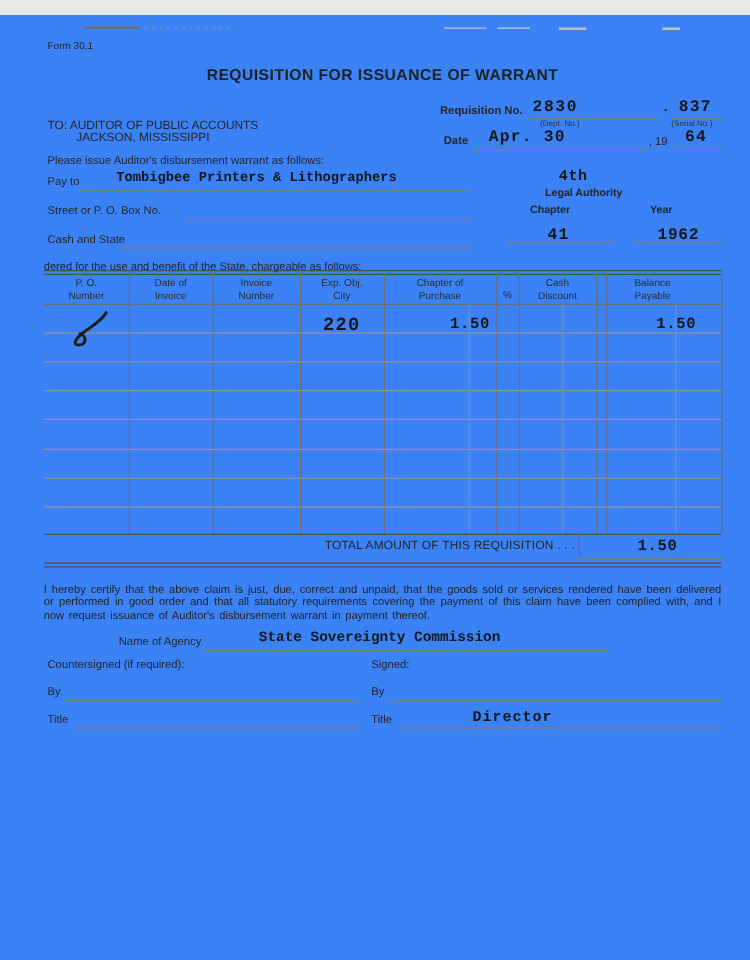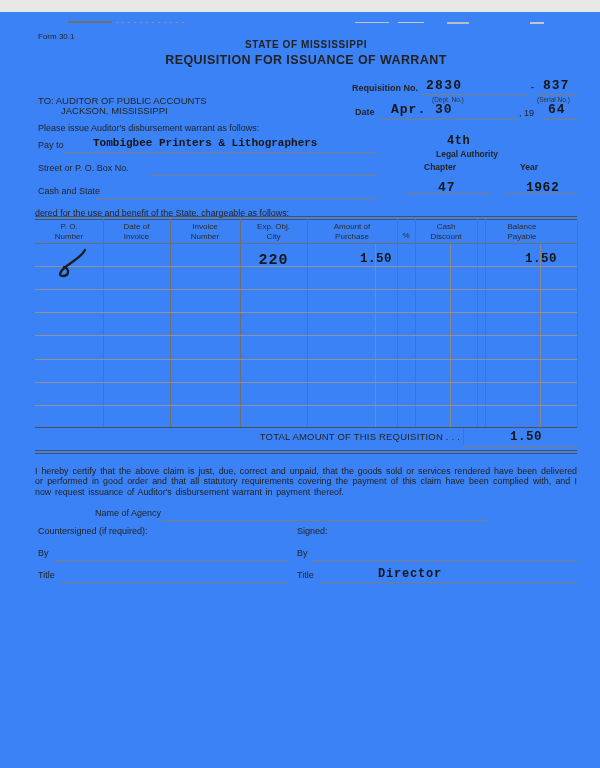--- a/index.html
+++ b/index.html
@@ -23,21 +23,20 @@
 <div class="page">
 
   <div class="abs" style="left:68px;top:9px;width:44px;height:2px;background:#6f6f6f;"></div>
   <div class="abs" style="left:116px;top:10px;width:70px;height:1px;background:repeating-linear-gradient(90deg,#909090 0 2px,transparent 2px 6px);"></div>
   <div class="abs" style="left:355px;top:10px;width:34px;height:1px;background:#c3c3c3;"></div>
   <div class="abs" style="left:398px;top:10px;width:26px;height:1px;background:#c9c9c9;"></div>
   <div class="abs" style="left:447px;top:10px;width:22px;height:2px;background:#bdbdbd;"></div>
   <div class="abs" style="left:530px;top:10px;width:14px;height:2px;background:#c6c6c6;"></div>
 
   <div class="abs lbl" style="left:38px;top:20px;font-size:8px;">Form 30.1</div>
-  <div class="abs c b" style="left:35px;top:27px;width:542px;font-size:10px;letter-spacing:0.6px;">STATE OF MISSISSIPPI</div>
   <div class="abs c b" style="left:35px;top:41px;width:542px;font-size:12.5px;letter-spacing:0.4px;">REQUISITION FOR ISSUANCE OF WARRANT</div>
 
   <div class="abs b lbl" style="left:352px;top:71px;font-size:9px;">Requisition No.</div>
   <div class="abs typed" style="left:426px;top:66px;font-size:13px;letter-spacing:1.3px;">2830</div>
   <div class="abs hl" style="left:421px;top:82px;width:106px;"></div>
   <div class="abs b lbl" style="left:531px;top:70px;font-size:9px;">-</div>
   <div class="abs hl" style="left:538px;top:82px;width:39px;"></div>
   <div class="abs typed" style="left:543px;top:66px;font-size:13px;letter-spacing:1px;">837</div>
   <div class="abs lbl" style="left:432px;top:84px;font-size:6.5px;color:#333;">(Dept. No.)</div>
   <div class="abs lbl" style="left:537px;top:84px;font-size:6.5px;color:#333;">(Serial No.)</div>
@@ -61,21 +60,21 @@
   <div class="abs b lbl" style="left:436px;top:137px;font-size:8.5px;">Legal Authority</div>
 
   <div class="abs lbl" style="left:38px;top:151px;font-size:9px;">Street or P. O. Box No.</div>
   <div class="abs hl" style="left:150px;top:163px;width:227px;"></div>
   <div class="abs b lbl" style="left:424px;top:150px;font-size:8.5px;">Chapter</div>
   <div class="abs b lbl" style="left:520px;top:150px;font-size:8.5px;">Year</div>
 
   <div class="abs lbl" style="left:38px;top:174px;font-size:9px;">Cash and State</div>
   <div class="abs hl" style="left:96px;top:186px;width:281px;"></div>
   <div class="abs hl" style="left:406px;top:181px;width:86px;"></div>
-  <div class="abs typed" style="left:438px;top:168px;font-size:13px;letter-spacing:1px;">47</div>
+  <div class="abs typed" style="left:438px;top:168px;font-size:13px;letter-spacing:1px;">41</div>
   <div class="abs hl" style="left:506px;top:181px;width:71px;"></div>
   <div class="abs typed" style="left:526px;top:168px;font-size:13px;letter-spacing:0.5px;">1962</div>
 
   <div class="abs lbl" style="left:35px;top:196px;font-size:8.9px;">dered for the use and benefit of the State, chargeable as follows:</div>
 
   <div class="abs hl2" style="left:35px;top:204px;width:542px;"></div>
   <div class="abs hl2" style="left:35px;top:207px;width:542px;"></div>
 
   <div class="abs vl" style="left:103px;top:207px;height:208px;"></div>
   <div class="abs vl" style="left:170px;top:207px;height:208px;"></div>
@@ -111,21 +110,21 @@
   </div>
   <div class="abs th" style="left:170px;top:210px;width:70px;">
     <div>Invoice</div>
       <div>Number</div>
   </div>
   <div class="abs th" style="left:240px;top:210px;width:67px;">
     <div>Exp. Obj.</div>
       <div>City</div>
   </div>
   <div class="abs th" style="left:307px;top:210px;width:90px;">
-    <div>Amount of</div>
+    <div>Chapter of</div>
       <div>Purchase</div>
   </div>
   <div class="abs th" style="left:397px;top:219px;width:18px;">%</div>
   <div class="abs th" style="left:415px;top:210px;width:62px;">
     <div>Cash</div>
       <div>Discount</div>
   </div>
   <div class="abs th" style="left:487px;top:210px;width:70px;">
     <div>Balance</div>
       <div>Payable</div>
@@ -142,20 +141,21 @@
   <div class="abs vl" style="left:463px;top:416px;height:17px;"></div>
   <div class="abs typed" style="left:510px;top:418px;font-size:12.5px;letter-spacing:0.5px;">1.50</div>
   <div class="abs hl" style="left:463px;top:434px;width:114px;"></div>
   <div class="abs hl2" style="left:35px;top:438px;width:542px;"></div>
   <div class="abs hl2" style="left:35px;top:441px;width:542px;"></div>
 
   <div class="abs" style="left:35px;top:454px;width:542px;font-size:8.9px;line-height:10.3px;text-align:justify;word-spacing:1.2px;">I hereby certify that the above claim is just, due, correct and unpaid, that the goods sold or services rendered have been delivered or performed in good order and that all statutory requirements covering the payment of this claim have been complied with, and I now request issuance of Auditor's disbursement warrant in payment thereof.</div>
 
   <div class="abs lbl" style="left:95px;top:496px;font-size:9px;">Name of Agency</div>
   <div class="abs hl" style="left:162px;top:508px;width:325px;"></div>
+  <div class="abs typed" style="left:207px;top:492px;font-size:11.5px;">State Sovereignty Commission</div>
 
   <div class="abs lbl" style="left:38px;top:514px;font-size:9px;">Countersigned (if required):</div>
   <div class="abs lbl" style="left:297px;top:514px;font-size:9px;">Signed:</div>
 
   <div class="abs lbl" style="left:38px;top:536px;font-size:9px;">By</div>
   <div class="abs hl" style="left:53px;top:548px;width:235px;"></div>
   <div class="abs lbl" style="left:297px;top:536px;font-size:9px;">By</div>
   <div class="abs hl" style="left:312px;top:548px;width:265px;"></div>
 
   <div class="abs lbl" style="left:38px;top:558px;font-size:9px;">Title</div>

